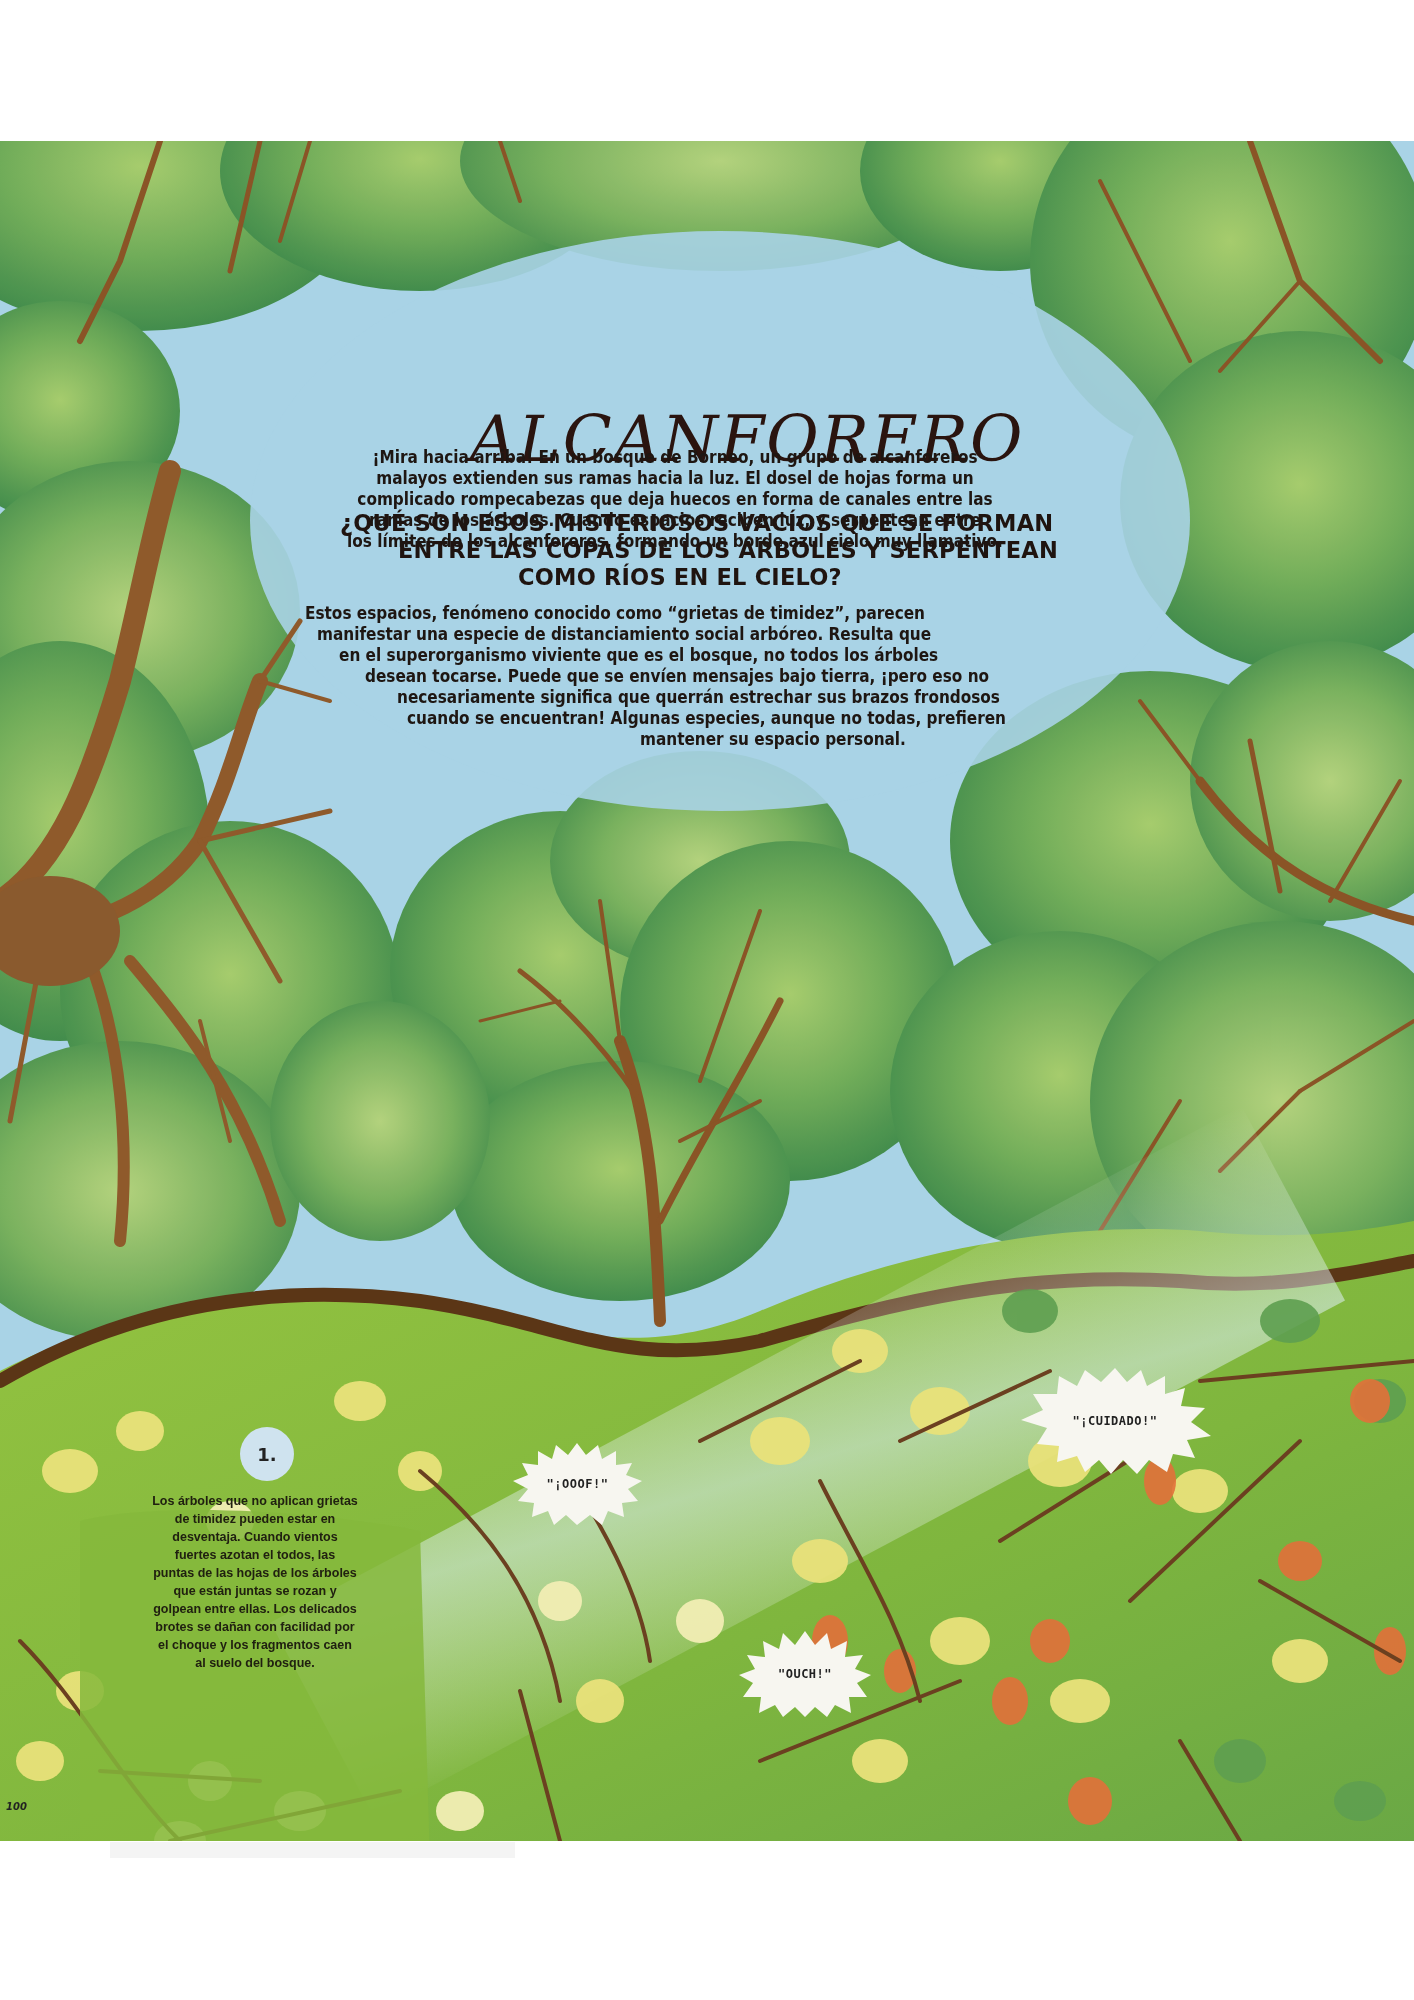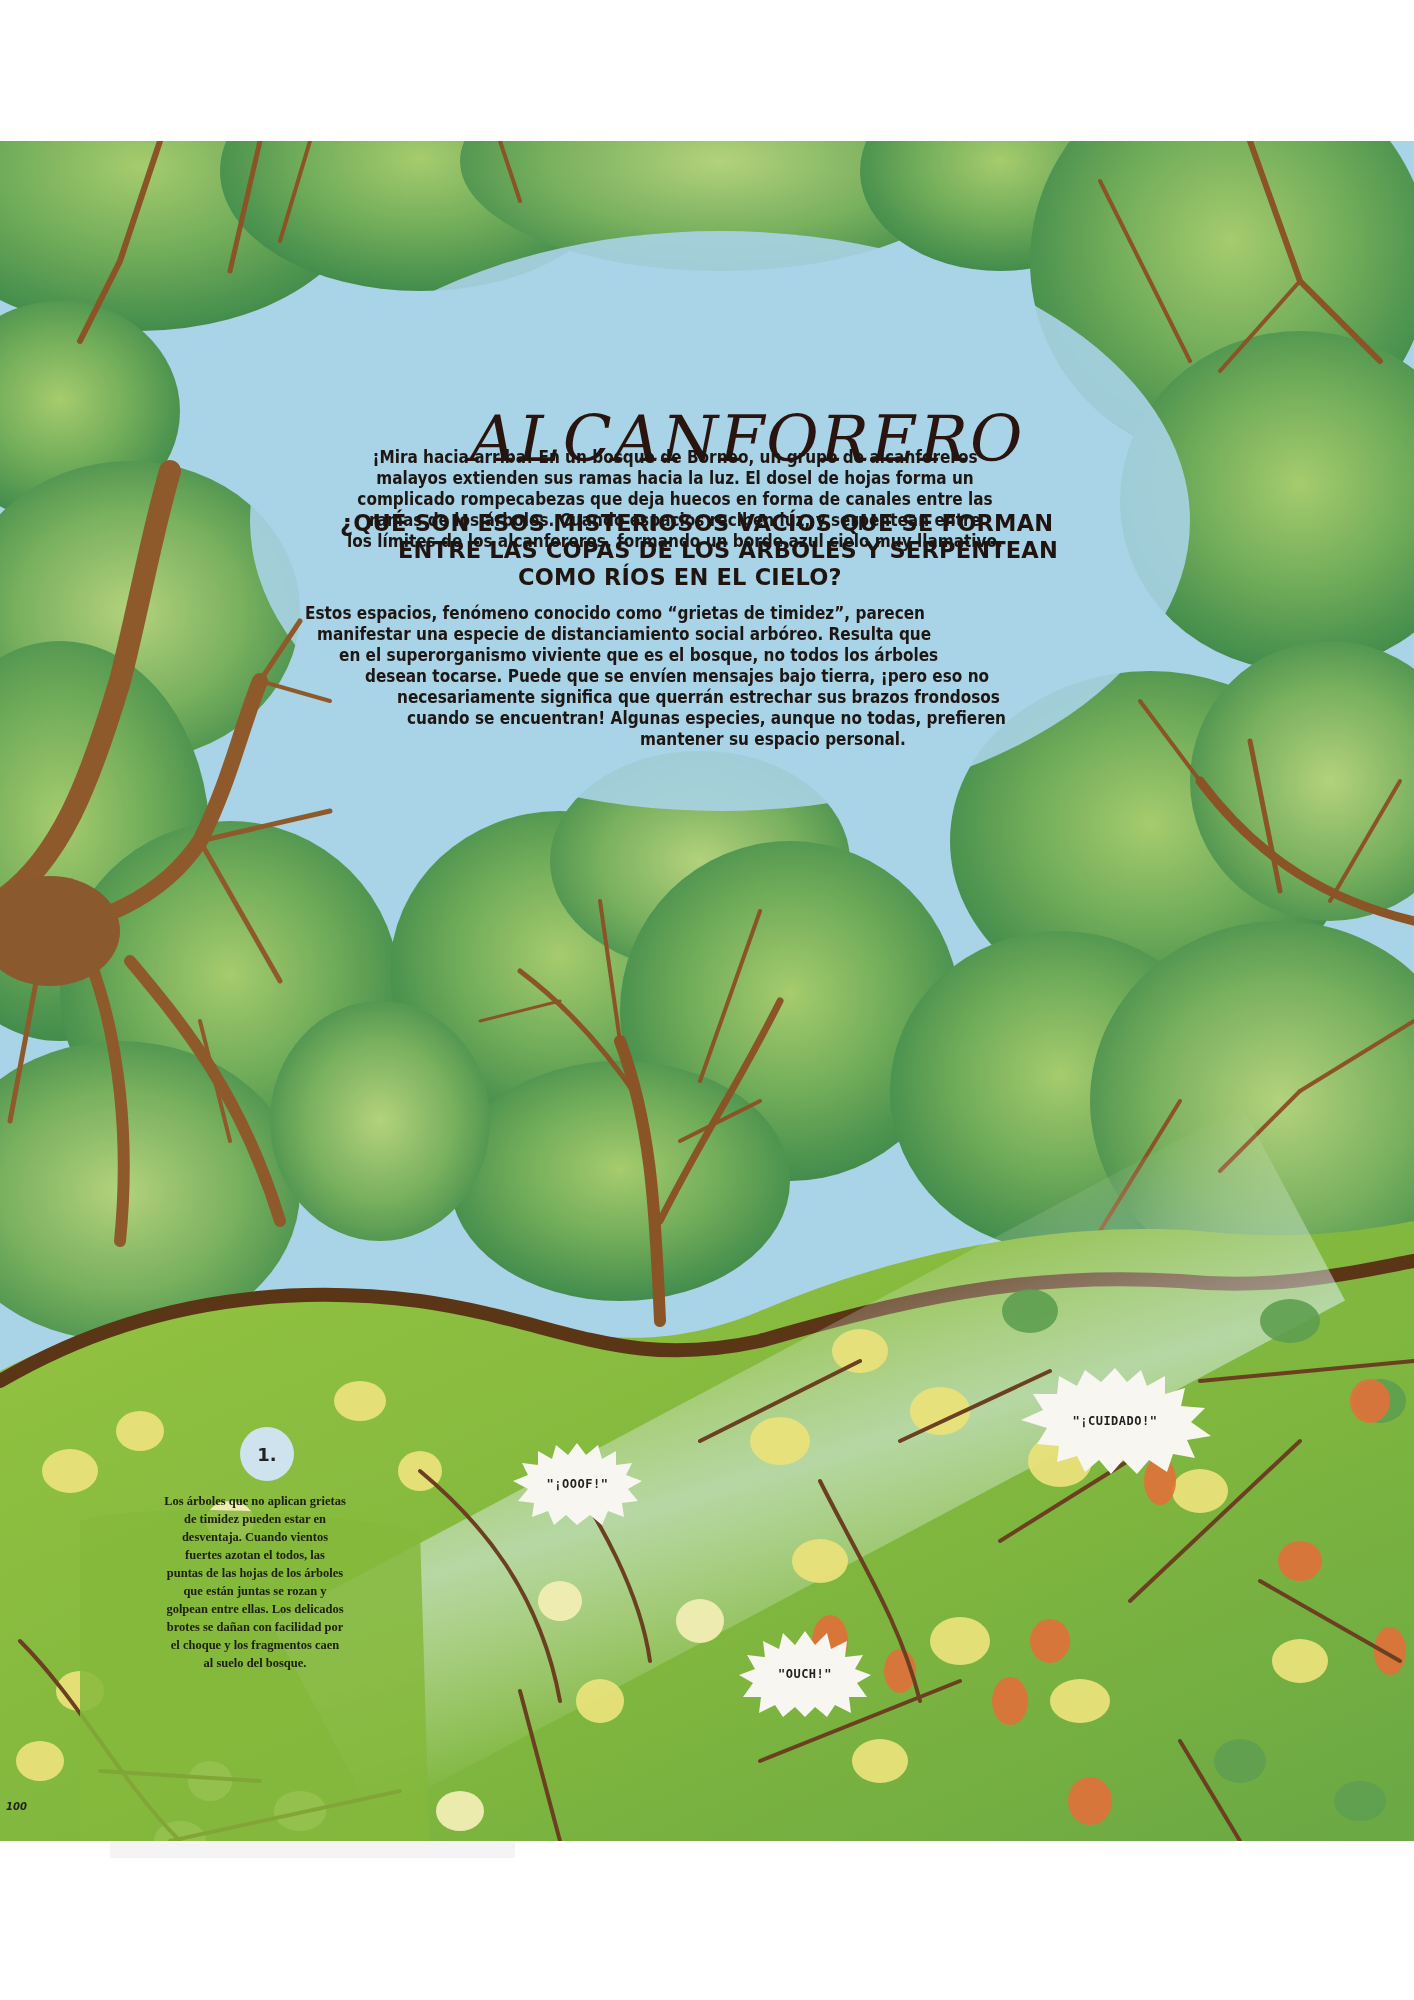--- a/index.html
+++ b/index.html
@@ -13,21 +13,21 @@
               font-family:"DejaVu Sans", sans-serif; font-weight:bold; font-size:22.5px; line-height:27px; color:#1f1410; letter-spacing:0.2px; }
   .question .ln { display:block; }
   .question .ln1 { text-align:left; padding-left:10px;margin-top:36px; }
   .question .ln2 { text-align:left; padding-left:68px; }
   .question .ln3 { text-align:left; padding-left:188px; }
   .para { position:absolute; font-family:"DejaVu Sans Condensed","DejaVu Sans", sans-serif; font-weight:bold; font-size:17px; line-height:21px; color:#1e1612; }
   .para .ln { display:block; white-space:nowrap; }
   .p1 { left:275px; top:447px; width:800px; text-align:center; }
   .p2 { left:305px; top:603px; width:870px; }
   .side-note { position:absolute; left:105px; top:1492px; width:300px; text-align:center;
-               font-family:Liberation Serif, serif; font-weight:bold; font-size:12.5px; line-height:18px; color:#202010; }
+               font-family:Liberation Sans, sans-serif; font-weight:bold; font-size:12.5px; line-height:18px; color:#202010; }
   .side-note .ln { display:block; white-space:nowrap; }
   .number-badge { position:absolute; left:240px; top:1427px; width:54px; height:54px; border-radius:50%; background:#cfe3ef;
                   display:flex; align-items:center; justify-content:center; font-weight:bold; font-size:18px; color:#222; font-family:"DejaVu Sans", sans-serif; }
   .burst { position:absolute; display:flex; align-items:center; justify-content:center; }
   .burst svg { position:absolute; left:0; top:0; }
   .burst span { position:relative; font-family:"DejaVu Sans Mono", monospace; font-weight:bold; font-size:12px; color:#222; letter-spacing:0.5px; }
   .page-number { position:absolute; left:6px; top:1801px; font-family:"DejaVu Sans", sans-serif; font-style:italic; font-weight:bold; font-size:10px; color:#222; }
   .bottom-strip { position:absolute; left:110px; top:1842px; width:405px; height:16px; background:#f4f4f4; }
 </style>
 </head>

